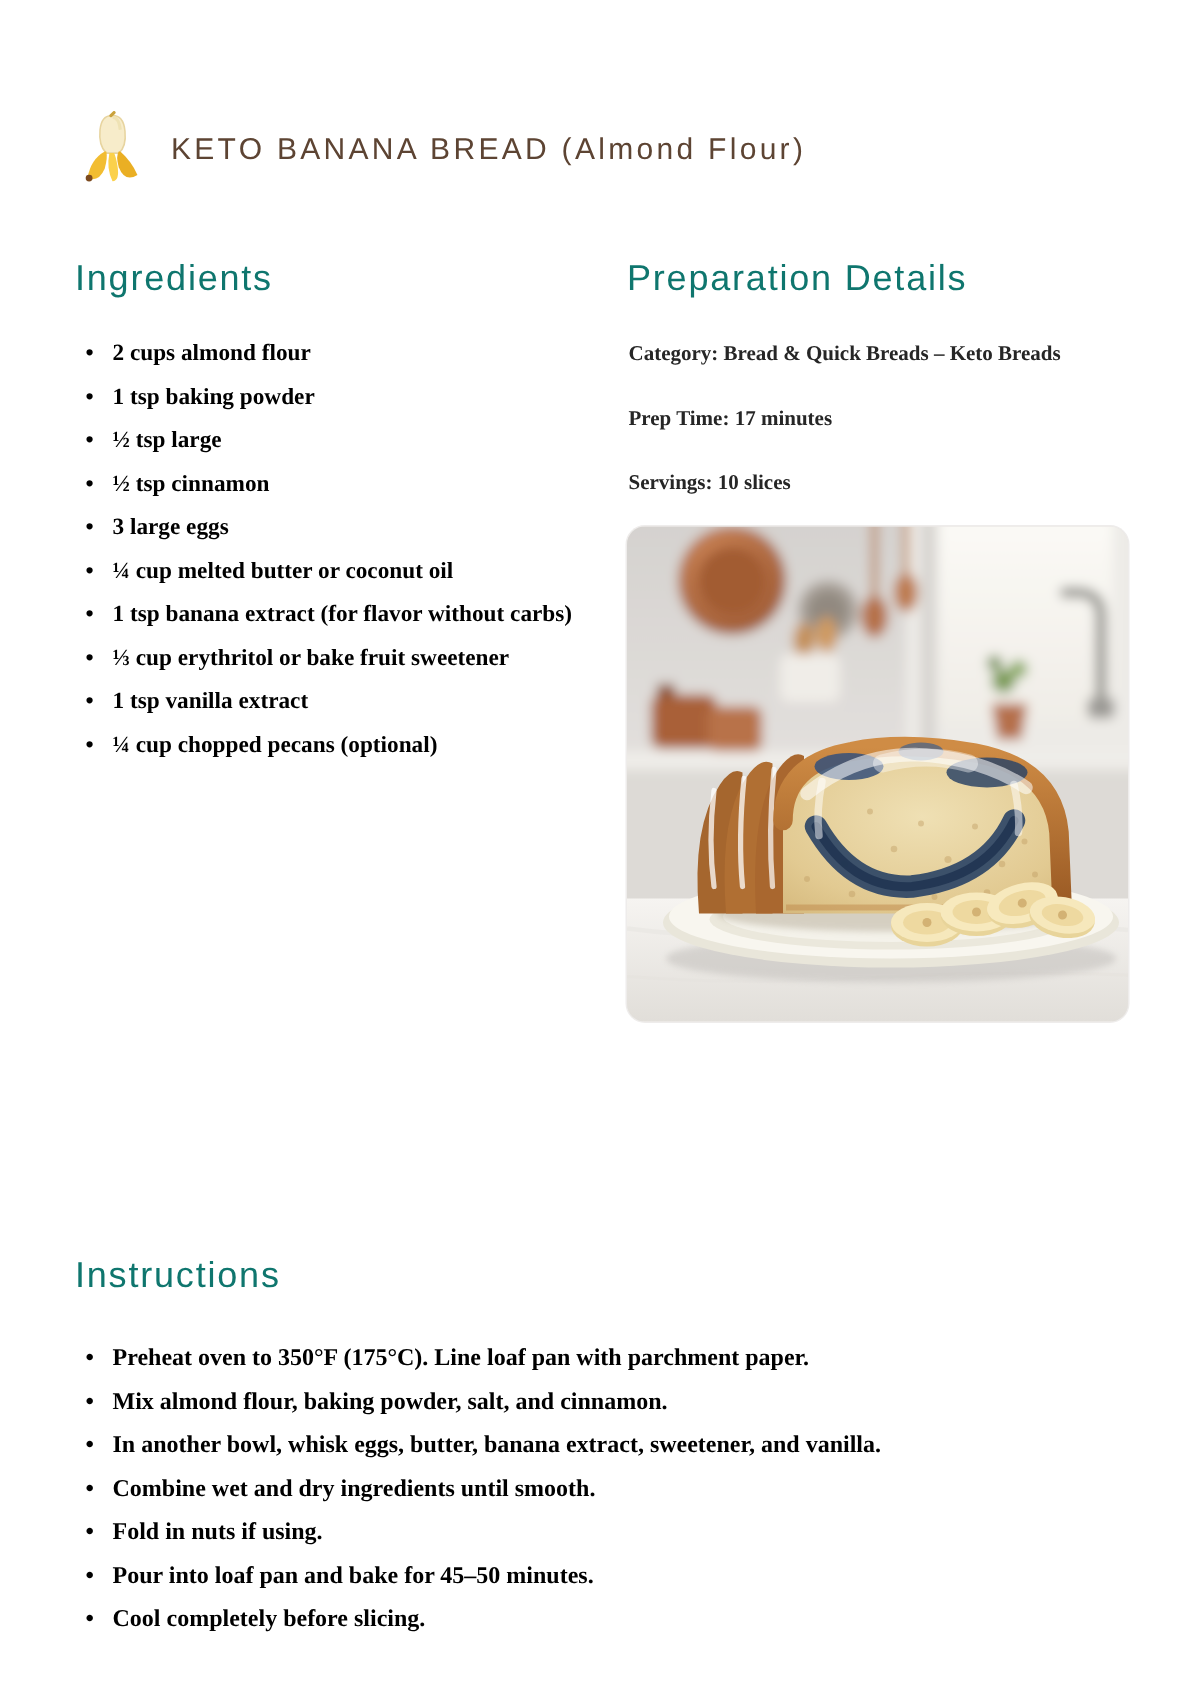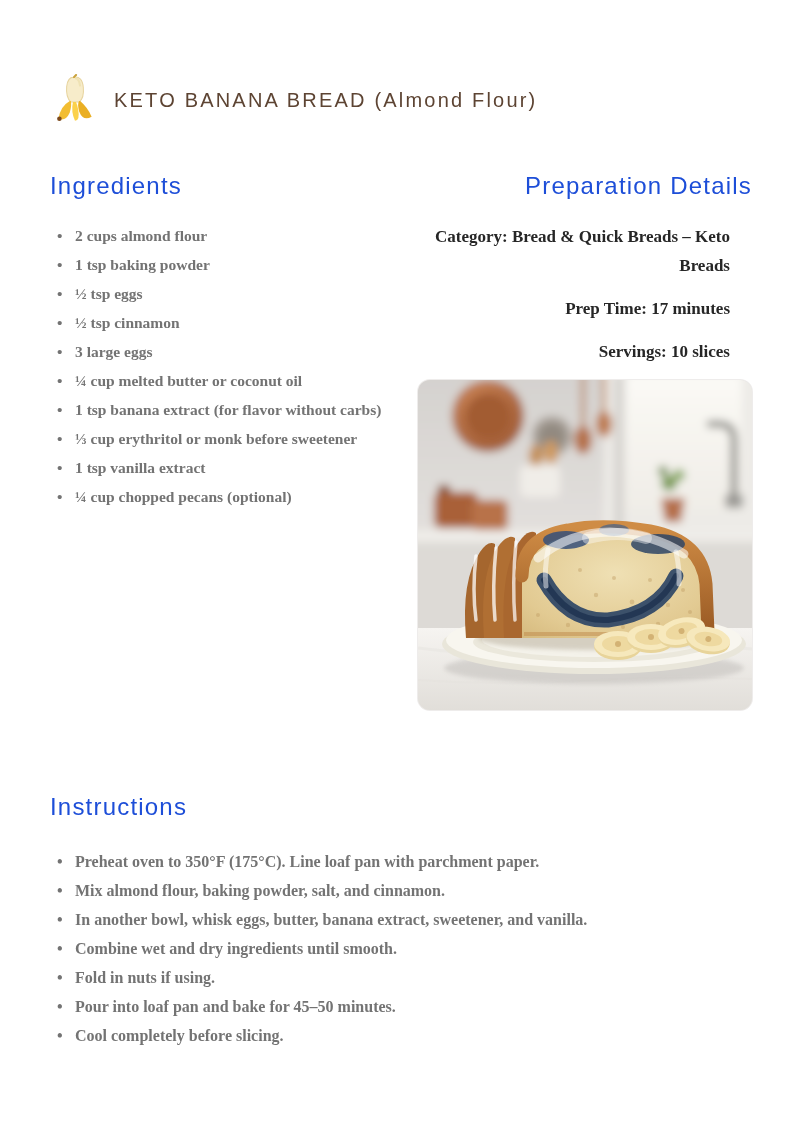--- a/index.html
+++ b/index.html
@@ -12,50 +12,50 @@
   .header { position:absolute; left:50px; top:74px; display:flex; align-items:center; gap:14px; }
   .banana-icon svg { width:50px; height:52px; display:block; }
   h1.title {
     margin:0; font-family:"Liberation Sans", sans-serif; font-weight:400;
     font-size:20px; letter-spacing:2.2px; color:#5d4433; white-space:nowrap;
   }
 
   
   h2.section {
     margin:0; font-family:"Liberation Sans", sans-serif; font-weight:400;
-    font-size:24px; letter-spacing:1.2px; color:#1d4ed8;
+    font-size:24px; letter-spacing:1.2px; color:#0f766e;
   }
 
   
   .col-left  { position:absolute; left:50px;  top:172px; width:360px; }
-  .col-right { position:absolute; left:418px; top:172px; width:334px;text-align:right; }
+  .col-right { position:absolute; left:418px; top:172px; width:334px; }
   .col-left h2  { margin-bottom:25px; }
   .col-right h2 { margin-bottom:22px; }
 
   ul.bullets { list-style:none; margin:0; padding:0; }
   ul.bullets li {
-    position:relative; padding-left:25px; font-weight:bold; color:#737373;
+    position:relative; padding-left:25px; font-weight:bold; color:#000000;
     font-size:15.5px; line-height:22px; margin-bottom:7px;
   }
   ul.bullets li::before { content:"\2022"; position:absolute; left:7px; top:0; }
 
   .detail {
-    margin:0 12px 14px; font-weight:bold; font-size:17px; line-height:29px;
+    margin:0 1px 14px; font-weight:bold; font-size:14px; line-height:29px;
     color:#262626; max-width:300px;
   }
 
   .photo {
     margin:6px 0 0; width:334px; height:330px; border-radius:12px;
     overflow:hidden; background:#e9e7e4; box-shadow:0 0 0 1px #eeeceb;
   }
   .photo svg { display:block; width:334px; height:330px; }
 
   
   .instructions { position:absolute; left:50px; top:793px; width:710px; }
-  .instructions h2 { margin-bottom:30px; }
+  .instructions h2 { margin-bottom:30px;margin-top:44px; }
   .instructions ul.bullets li { font-size:16px; line-height:21px; margin-bottom:8px; }
 </style>
 </head>
 <body>
 
 <div class="page">
 
   <header class="header">
     <span class="banana-icon">
       <svg viewBox="0 0 48 50" aria-hidden="true">
@@ -72,31 +72,31 @@
   </header>
 
   <section class="col-left">
     <h2 class="section">Ingredients</h2>
     <ul class="bullets">
 
         <li>2 cups almond flour</li>
 
         <li>1 tsp baking powder</li>
 
-        <li>½ tsp eggs</li>
+        <li>½ tsp large</li>
 
         <li>½ tsp cinnamon</li>
 
         <li>3 large eggs</li>
 
         <li>¼ cup melted butter or coconut oil</li>
 
         <li>1 tsp banana extract (for flavor without carbs)</li>
 
-        <li>⅓ cup erythritol or monk before sweetener</li>
+        <li>⅓ cup erythritol or bake fruit sweetener</li>
 
         <li>1 tsp vanilla extract</li>
 
         <li>¼ cup chopped pecans (optional)</li>
       </ul>
   </section>
 
   <section class="col-right">
     <h2 class="section">Preparation Details</h2>
     <div>

